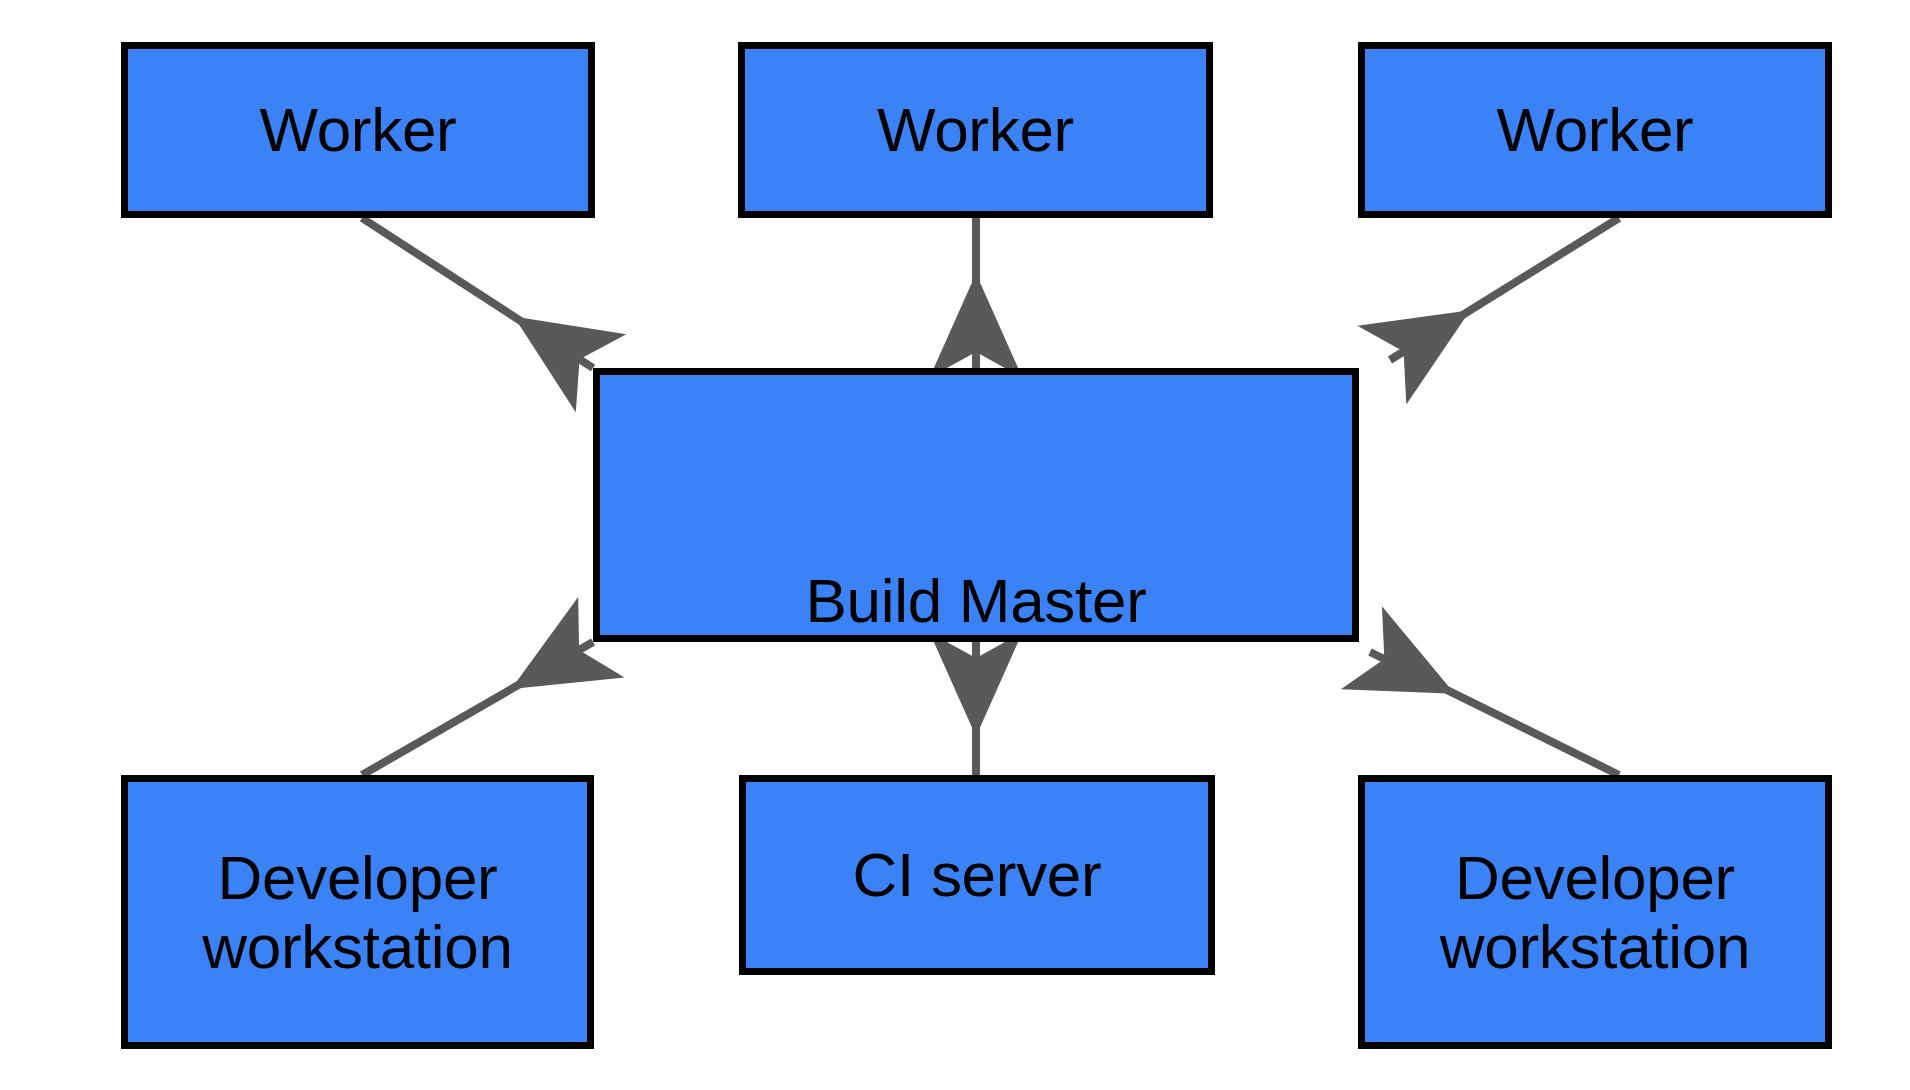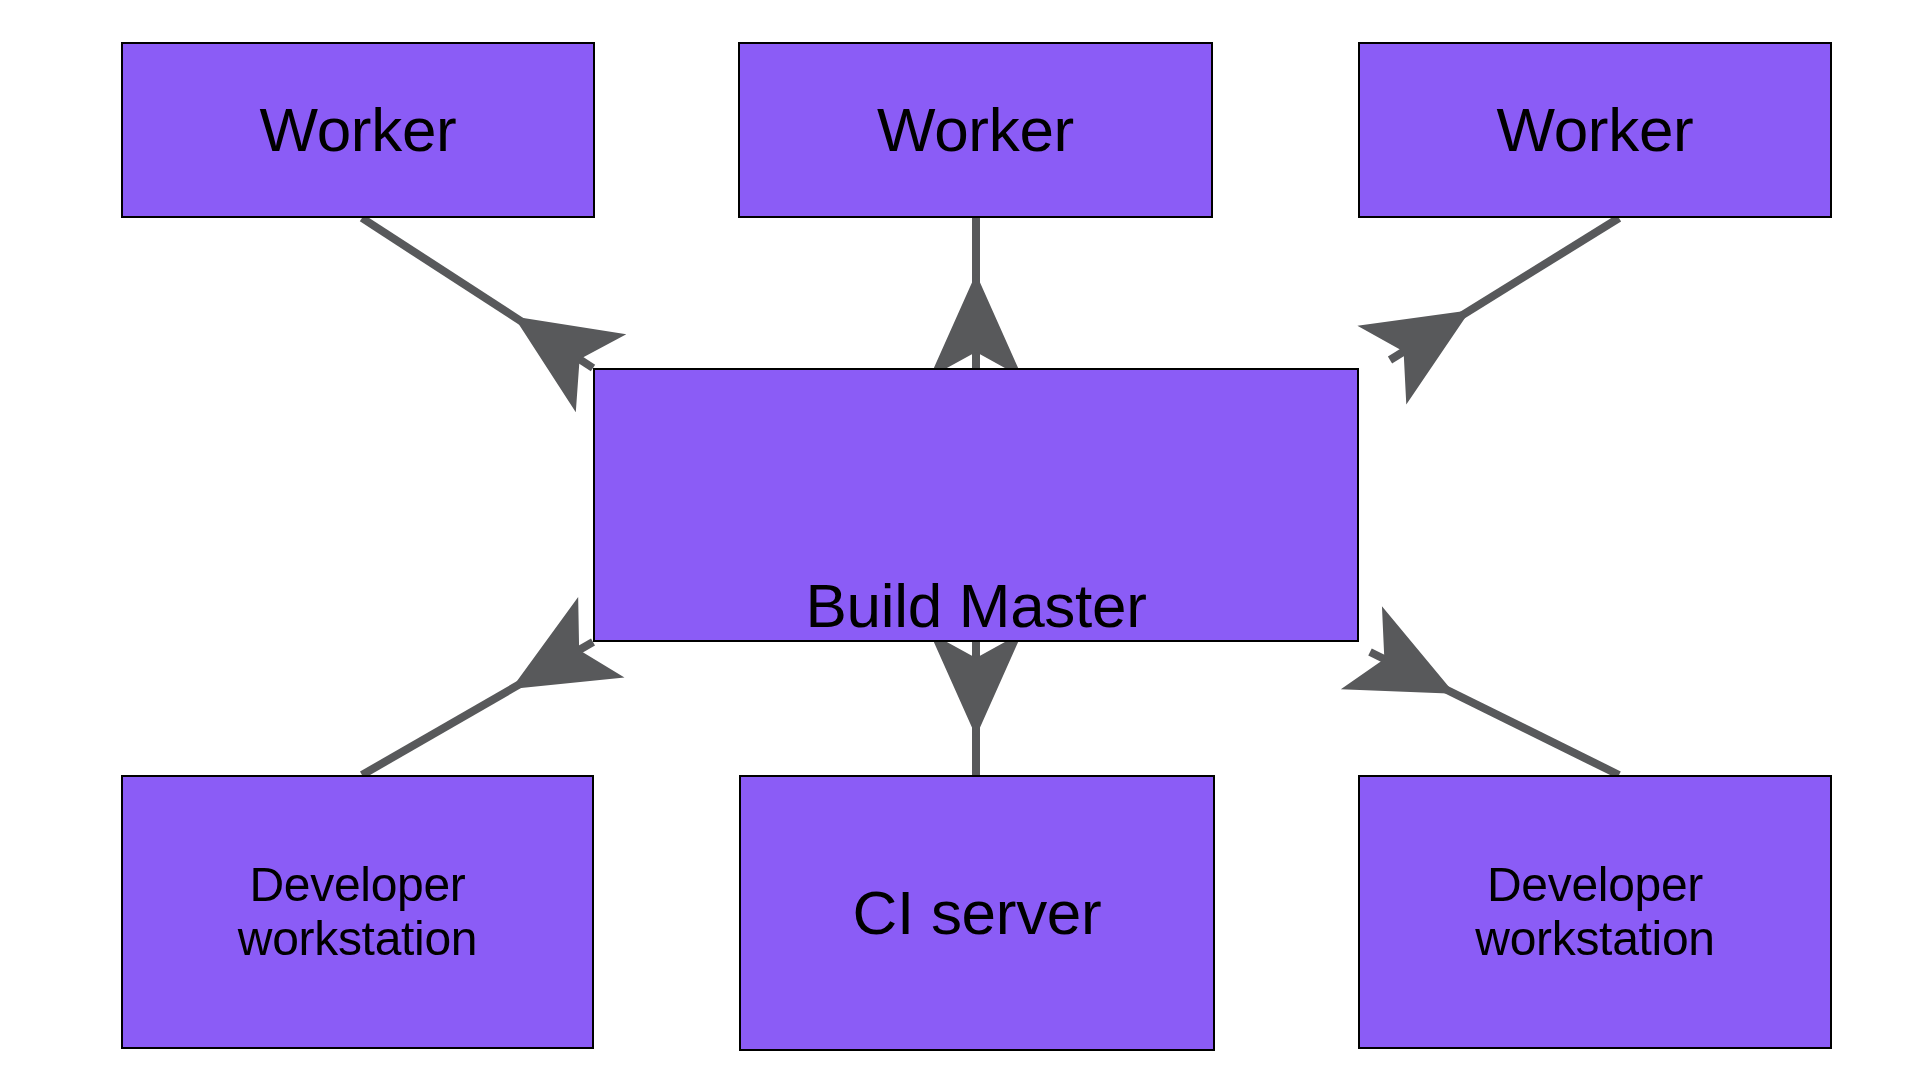--- a/index.html
+++ b/index.html
@@ -22,51 +22,51 @@
     position: absolute;
     left: 0;
     top: 0;
     width: 1910px;
     height: 1090px;
     pointer-events: none;
   }
   .node {
     position: absolute;
     box-sizing: border-box;
-    background: #8b5cf6;
-    border: 2px solid #000000;
+    background: #3b82f6;
+    border: 7px solid #000000;
     display: flex;
     align-items: center;
     justify-content: center;
     text-align: center;
     color: #000000;
     z-index: 2;
   }
   .node .label {
     display: block;
     line-height: 1.12;
     white-space: pre-line;
     letter-spacing: -0.3px;
     font-weight: 400;
   }
   
   #node-worker-left   { left: 121px; top: 42px;  width: 474px; height: 176px; }
   #node-worker-center { left: 738px; top: 42px;  width: 475px; height: 176px; }
   #node-worker-right  { left: 1358px; top: 42px; width: 474px; height: 176px; }
   #node-build-master  { left: 593px; top: 368px; width: 766px; height: 274px; align-items: flex-end; }
   #node-dev-left      { left: 121px; top: 775px; width: 473px; height: 274px; }
-  #node-ci-server     { left: 739px; top: 775px; width: 476px; height: 276px; }
+  #node-ci-server     { left: 739px; top: 775px; width: 476px; height: 200px; }
   #node-dev-right     { left: 1358px; top: 775px; width: 474px; height: 274px; }
 
   #node-worker-left   .label,
   #node-worker-center .label,
   #node-worker-right  .label { font-size: 62px; }
   #node-build-master  .label { font-size: 62px; }
   #node-dev-left      .label,
-  #node-dev-right     .label { font-size: 48px; }
+  #node-dev-right     .label { font-size: 62px; }
   #node-ci-server     .label { font-size: 62px; }
 </style>
 </head>
 <body>
 
 <div id="canvas">
 
   <svg id="edges" viewBox="0 0 1910 1090" width="1910" height="1090" xmlns="http://www.w3.org/2000/svg">
     <defs>
       <marker id="arrowhead" viewBox="0 0 14 12" refX="12.4" refY="6" markerWidth="14" markerHeight="12" orient="auto-start-reverse" markerUnits="strokeWidth">

